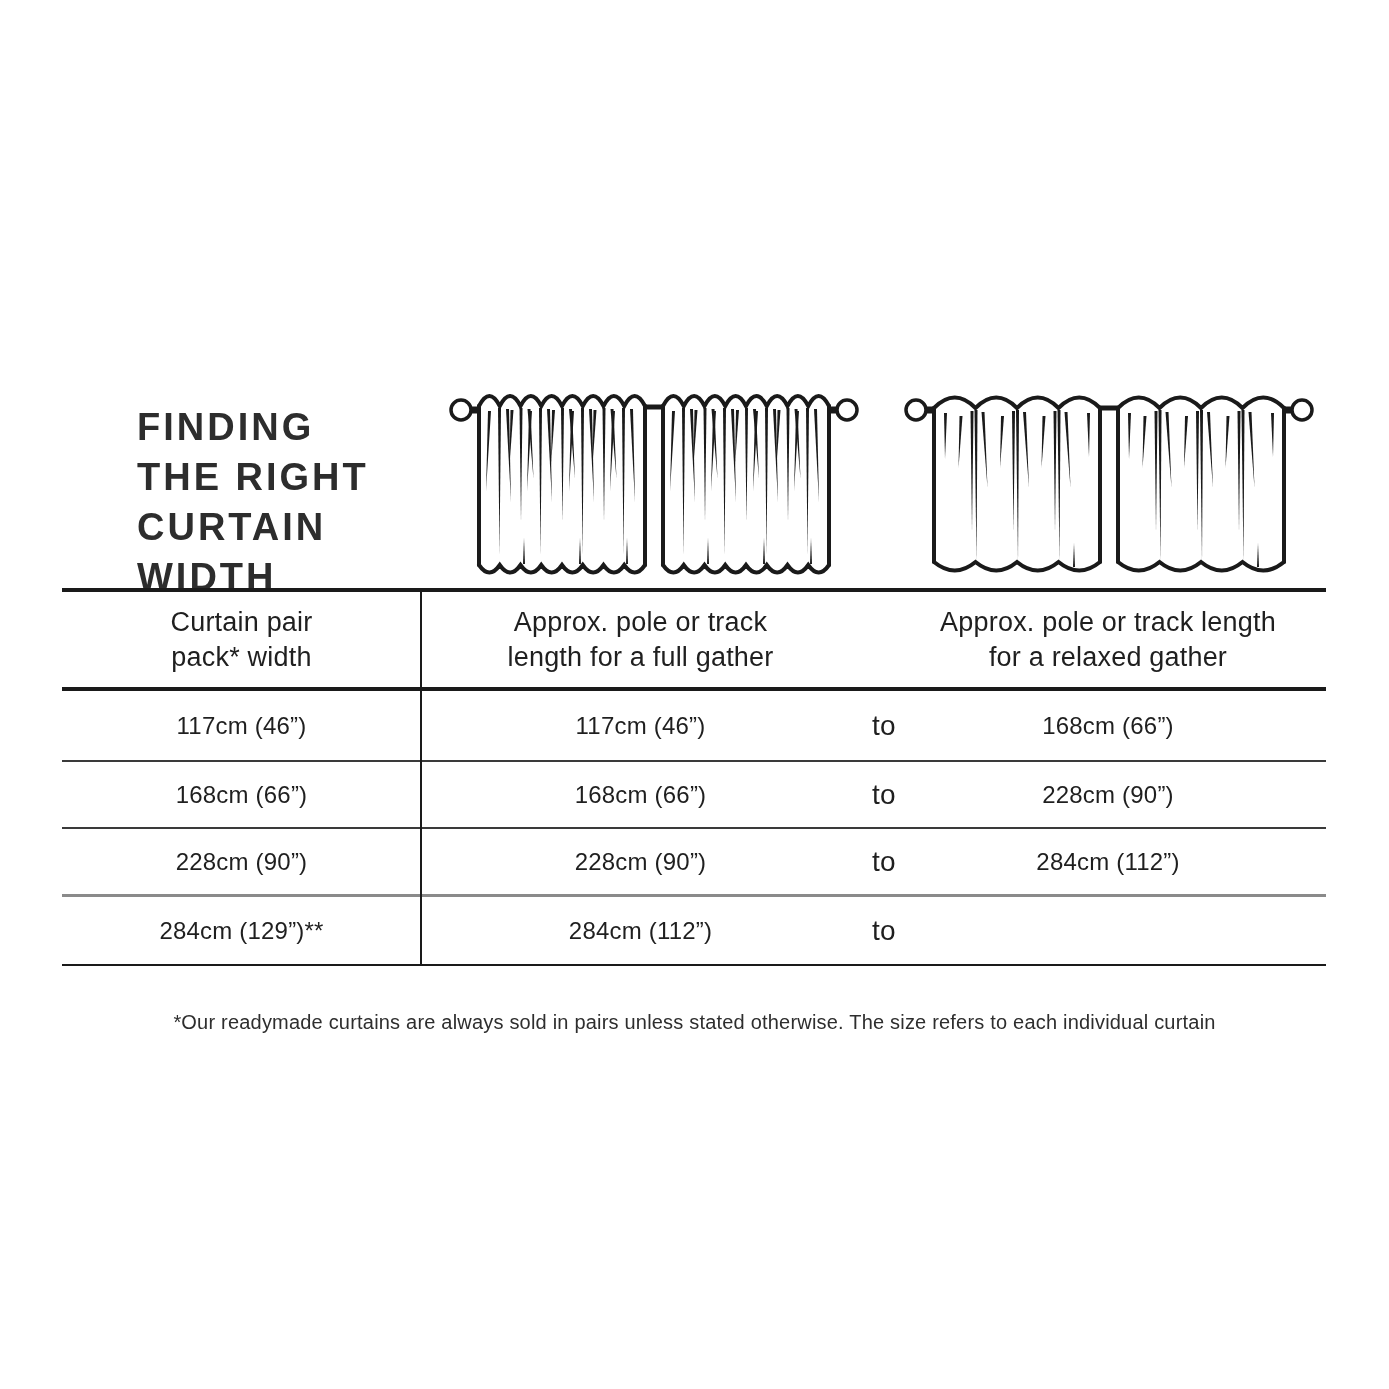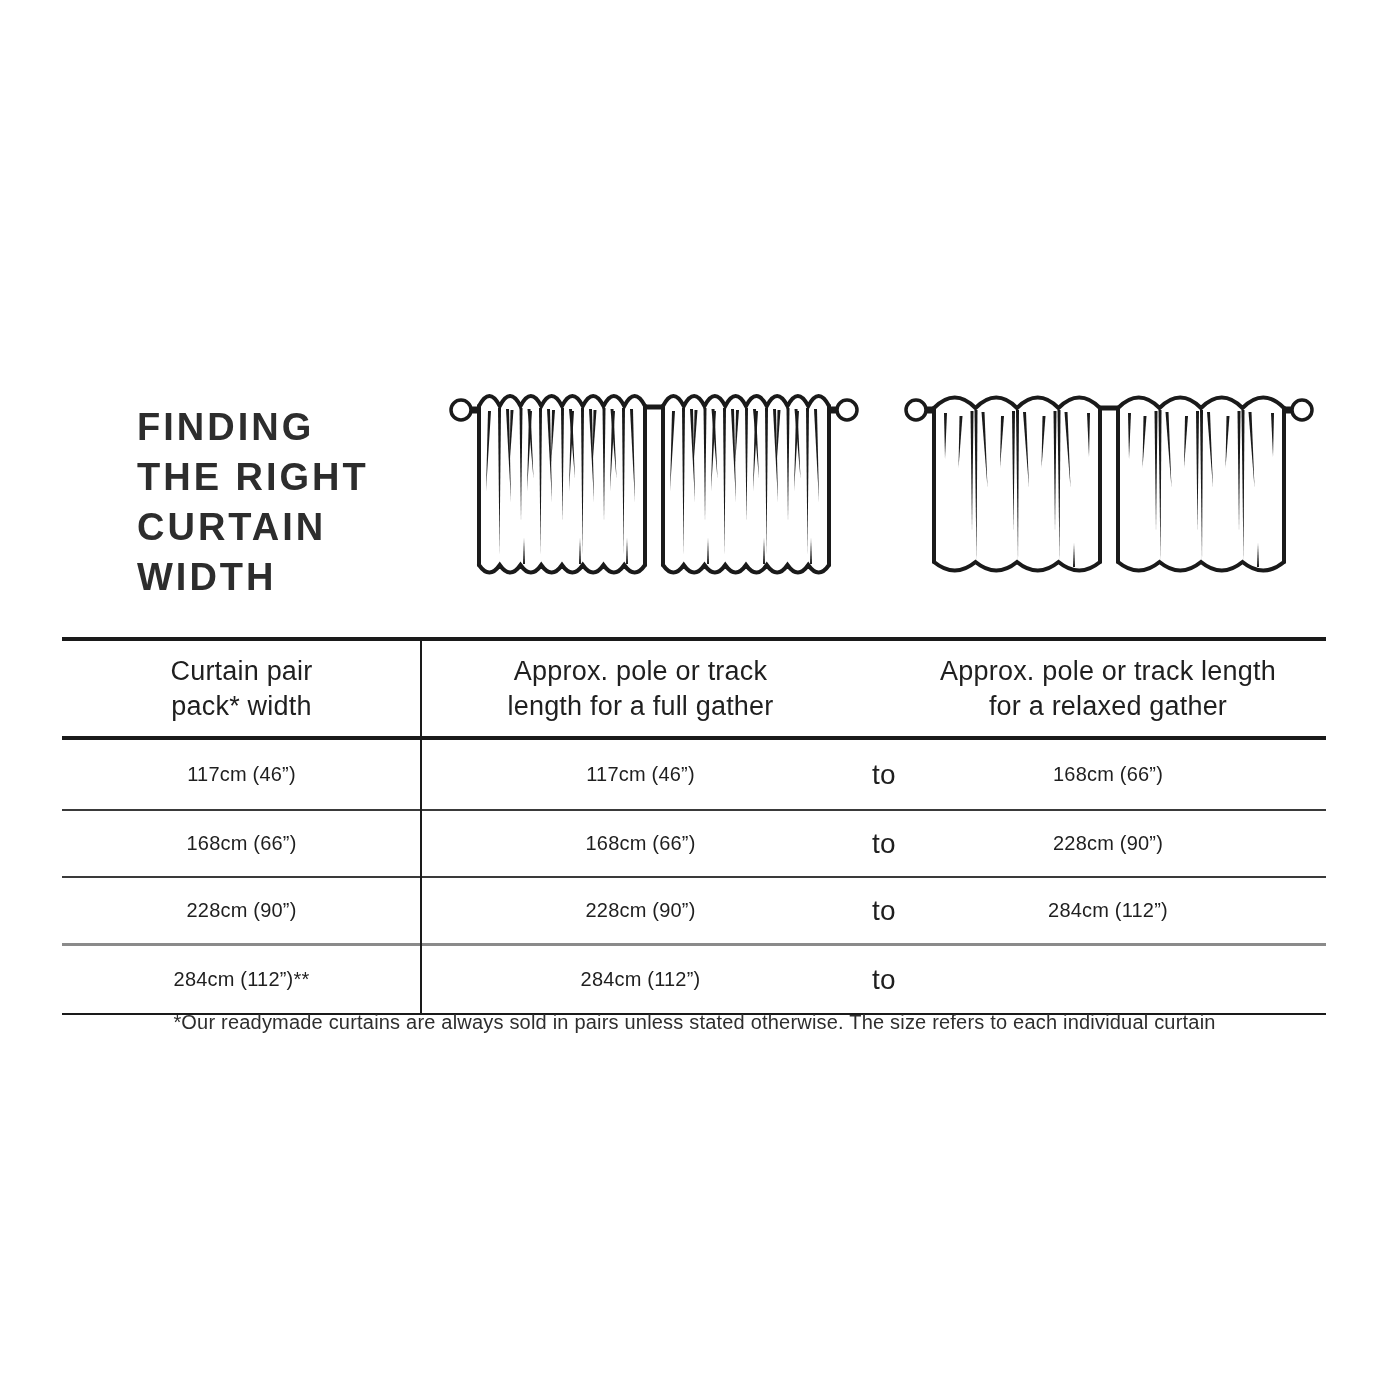--- a/index.html
+++ b/index.html
@@ -22,40 +22,40 @@
   }
 
   
   .illus { position:absolute; top:377px; width:412px; height:206px; }
   .illus.full    { left:448px; }
   .illus.relaxed { left:903px; }
   .illus svg { width:100%; height:100%; display:block; }
 
   
   .sizing-table {
-    position:absolute; left:62px; top:637px; width:1264px;
+    position:absolute; left:62px; top:588px; width:1264px;
     border-top:4px solid #1a1a1a;
     border-bottom:2px solid #1a1a1a;
     box-sizing:content-box;
   }
   .trow {
     display:grid;
     grid-template-columns:359px 439px 30px 436px;
     align-items:center;
   }
   .trow.head {
     height:95px;
     border-bottom:4px solid #1a1a1a;
   }
   .trow.r1 { height:69px; border-bottom:2px solid #3a3a3a; }
   .trow.r2 { height:65px; border-bottom:2px solid #3a3a3a; }
   .trow.r3 { height:65px; border-bottom:3px solid #8a8a8a; }
   .trow.r4 { height:67px; }
   .cell {
-    text-align:center; font-size:20px; color:#1f1f1f;
+    text-align:center; font-size:24px; color:#1f1f1f;
     letter-spacing:0.2px;
   }
   .trow.head .cell {
     font-size:27px; line-height:35px; white-space:pre-line;
   }
   .cell.to { font-size:28px;margin-left:12px; }
   .vdivider {
     position:absolute; left:358px; top:0; bottom:0; width:2px;
     background:#1a1a1a;
   }
@@ -185,21 +185,21 @@
   </div>
 
   <div class="trow r3">
     <div class="cell">228cm (90”)</div>
     <div class="cell">228cm (90”)</div>
     <div class="cell to">to</div>
     <div class="cell">284cm (112”)</div>
   </div>
 
   <div class="trow r4">
-    <div class="cell">284cm (112”)**</div>
+    <div class="cell">284cm (129”)**</div>
     <div class="cell">284cm (112”)</div>
     <div class="cell to">to</div>
   </div>
 </div>
 
 <div class="footnote">
   <div>*Our readymade curtains are always sold in pairs unless stated otherwise. The size refers to each individual curtain</div>
 </div>
 
 </body></html>

